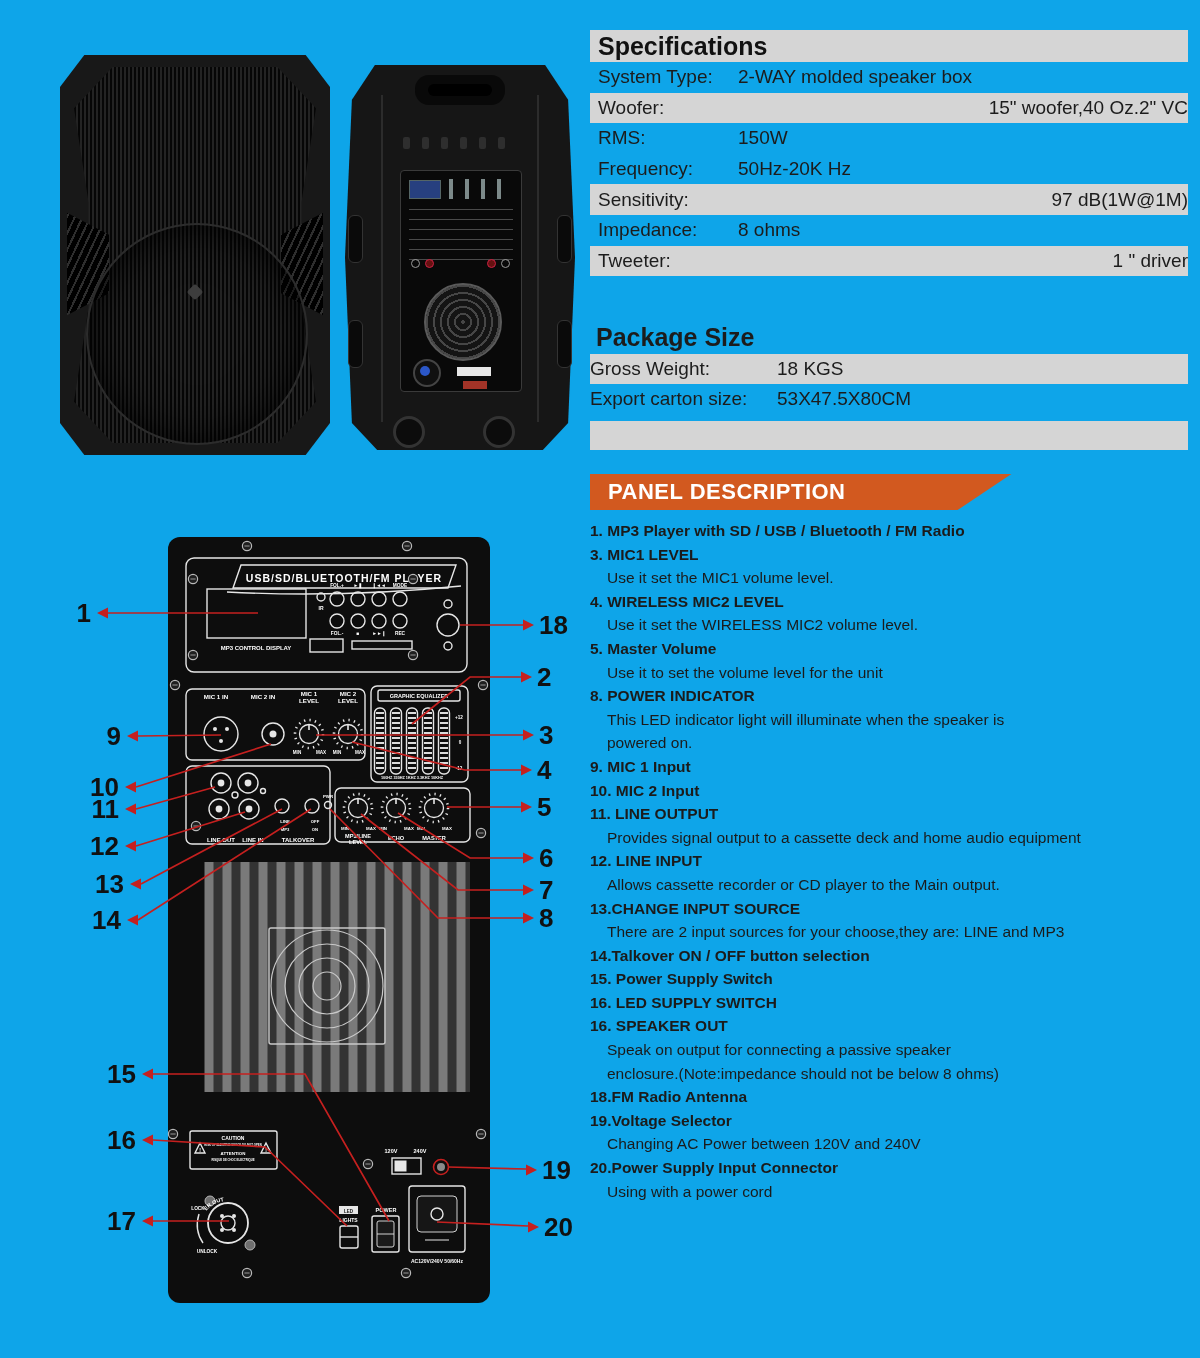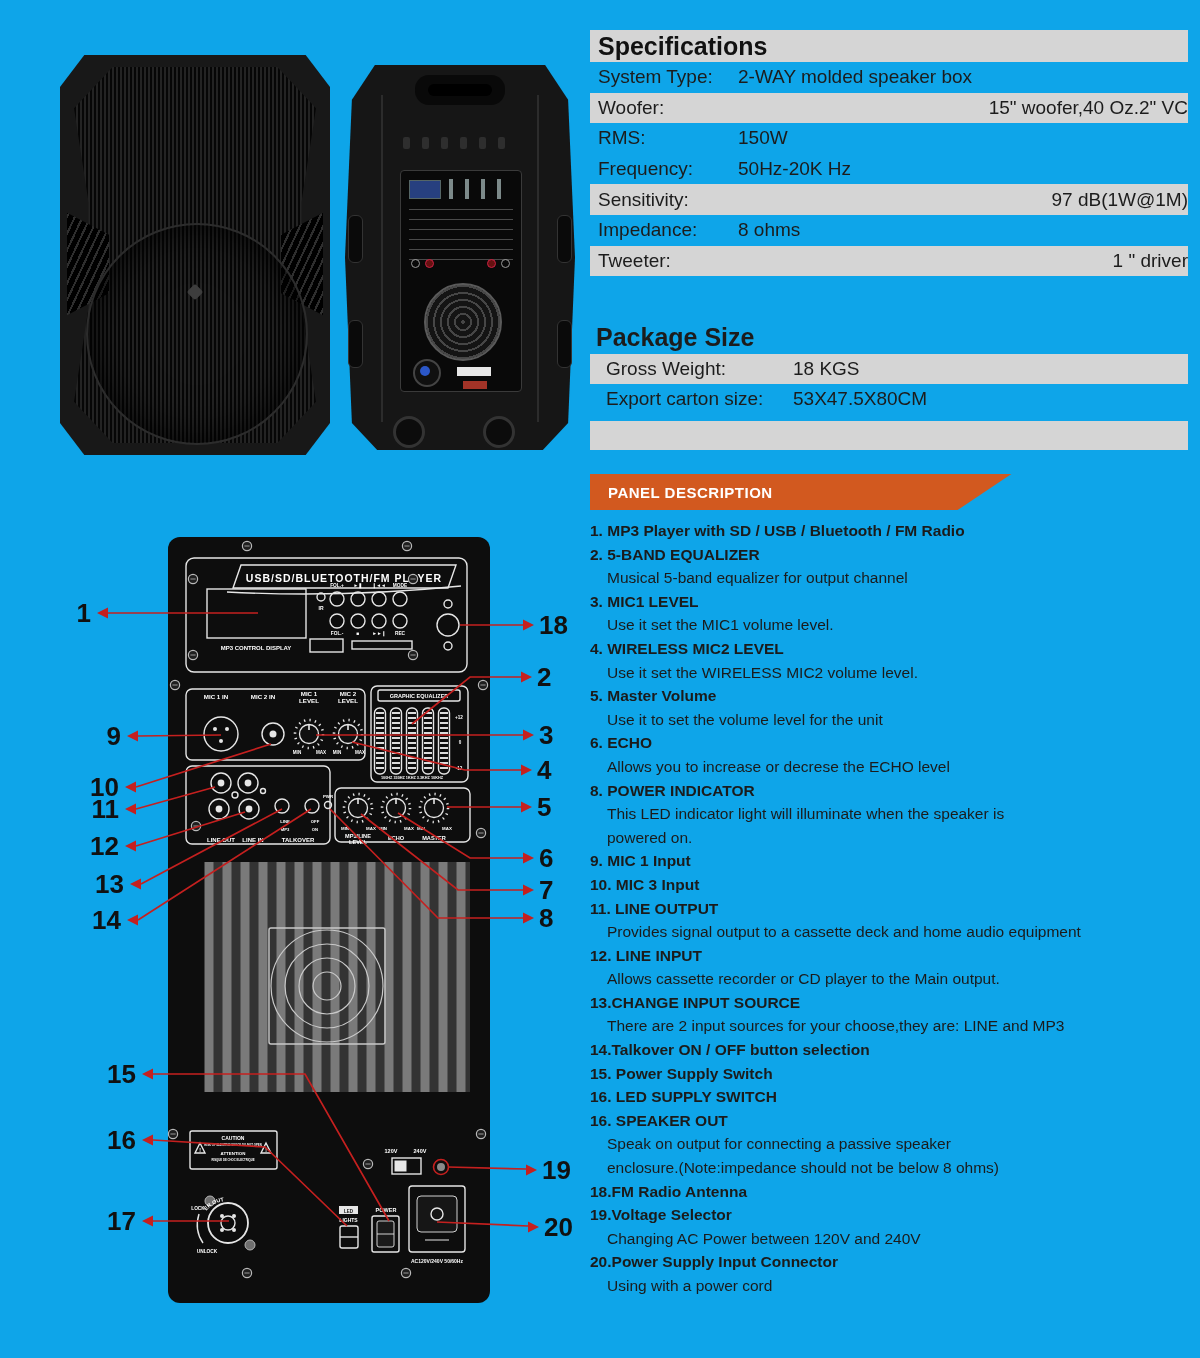--- a/index.html
+++ b/index.html
@@ -8,30 +8,30 @@
 
   
   .specs{position:absolute;left:590px;top:30px;width:598px;}
   .spec-head{height:32px;background:#d5d5d5;font-size:25px;font-weight:bold;
              padding-left:8px;display:flex;align-items:center;color:#111;}
   .spec-row{height:30.6px;display:flex;align-items:center;font-size:19px;padding-left:8px;}
   .spec-row.gray{background:#d5d5d5;justify-content:space-between;}
   .spec-label{width:140px;flex:none;}
   .pkg{position:absolute;left:590px;top:320px;width:598px;}
   .pkg-head{height:34px;font-size:25px;font-weight:bold;display:flex;align-items:center;padding-left:6px;}
-  .pkg-row{height:30px;display:flex;align-items:center;font-size:19px;padding-left:16px;}
+  .pkg-row{height:30px;display:flex;align-items:center;font-size:19px;padding-left:0;}
   .pkg-row.gray{background:#d5d5d5;}
   .pkg-label{width:187px;flex:none;}
   .pkg-empty{height:29px;background:#d5d5d5;margin-top:7px;}
 
   
   .banner{position:absolute;left:590px;top:474px;width:430px;height:36px;background:#d2591f;
           clip-path:polygon(0 0,98% 0,85.5% 100%,0 100%);
           display:flex;align-items:center;padding-left:18px;box-sizing:border-box;}
-  .banner span{color:#fff;font-size:15px;font-weight:bold;letter-spacing:.5px;}
+  .banner span{color:#fff;font-size:22px;font-weight:bold;letter-spacing:.5px;}
 
   
   .pd-list{position:absolute;left:590px;top:519px;width:606px;font-size:15.5px;line-height:23.6px;color:#1b1b1b;}
   .pd-title{font-weight:bold;}
   .pd-line{padding-left:17px;}
 
   
   .sp-front{position:absolute;left:60px;top:55px;width:270px;height:400px;}
   .spf-body{position:absolute;inset:0;background:#181818;
             clip-path:polygon(9% 0,91% 0,100% 8%,100% 92%,91% 100%,9% 100%,0 92%,0 8%);}
@@ -180,49 +180,41 @@
 
   <div class="banner">
     <span>PANEL DESCRIPTION</span>
   </div>
 
   <div class="pd-list">
     <div>
         <div class="pd-title">1. MP3 Player with SD / USB / Bluetooth / FM Radio</div>
       </div>
     <div>
-        <div class="pd-title">2. 5-BAND EQUALIZER</div>
-        <div class="pd-line">Musical 5-band equalizer for output channel</div>
-      </div>
-    <div>
         <div class="pd-title">3. MIC1 LEVEL</div>
         <div class="pd-line">Use it set the MIC1 volume level.</div>
       </div>
     <div>
         <div class="pd-title">4. WIRELESS MIC2 LEVEL</div>
         <div class="pd-line">Use it set the WIRELESS MIC2 volume level.</div>
       </div>
     <div>
         <div class="pd-title">5. Master Volume</div>
         <div class="pd-line">Use it to set the volume level for the unit</div>
-      </div>
-    <div>
-        <div class="pd-title">6. ECHO</div>
-        <div class="pd-line">Allows you to increase or decrese the ECHO level</div>
       </div>
     <div>
         <div class="pd-title">8. POWER INDICATOR</div>
         <div class="pd-line">This LED indicator light will illuminate when the speaker is</div>
         <div class="pd-line">powered on.</div>
       </div>
     <div>
         <div class="pd-title">9. MIC 1 Input</div>
       </div>
     <div>
-        <div class="pd-title">10. MIC 3 Input</div>
+        <div class="pd-title">10. MIC 2 Input</div>
       </div>
     <div>
         <div class="pd-title">11. LINE OUTPUT</div>
         <div class="pd-line">Provides signal output to a cassette deck and home audio equipment</div>
       </div>
     <div>
         <div class="pd-title">12. LINE INPUT</div>
         <div class="pd-line">Allows cassette recorder or CD player to the Main output.</div>
       </div>
     <div>

